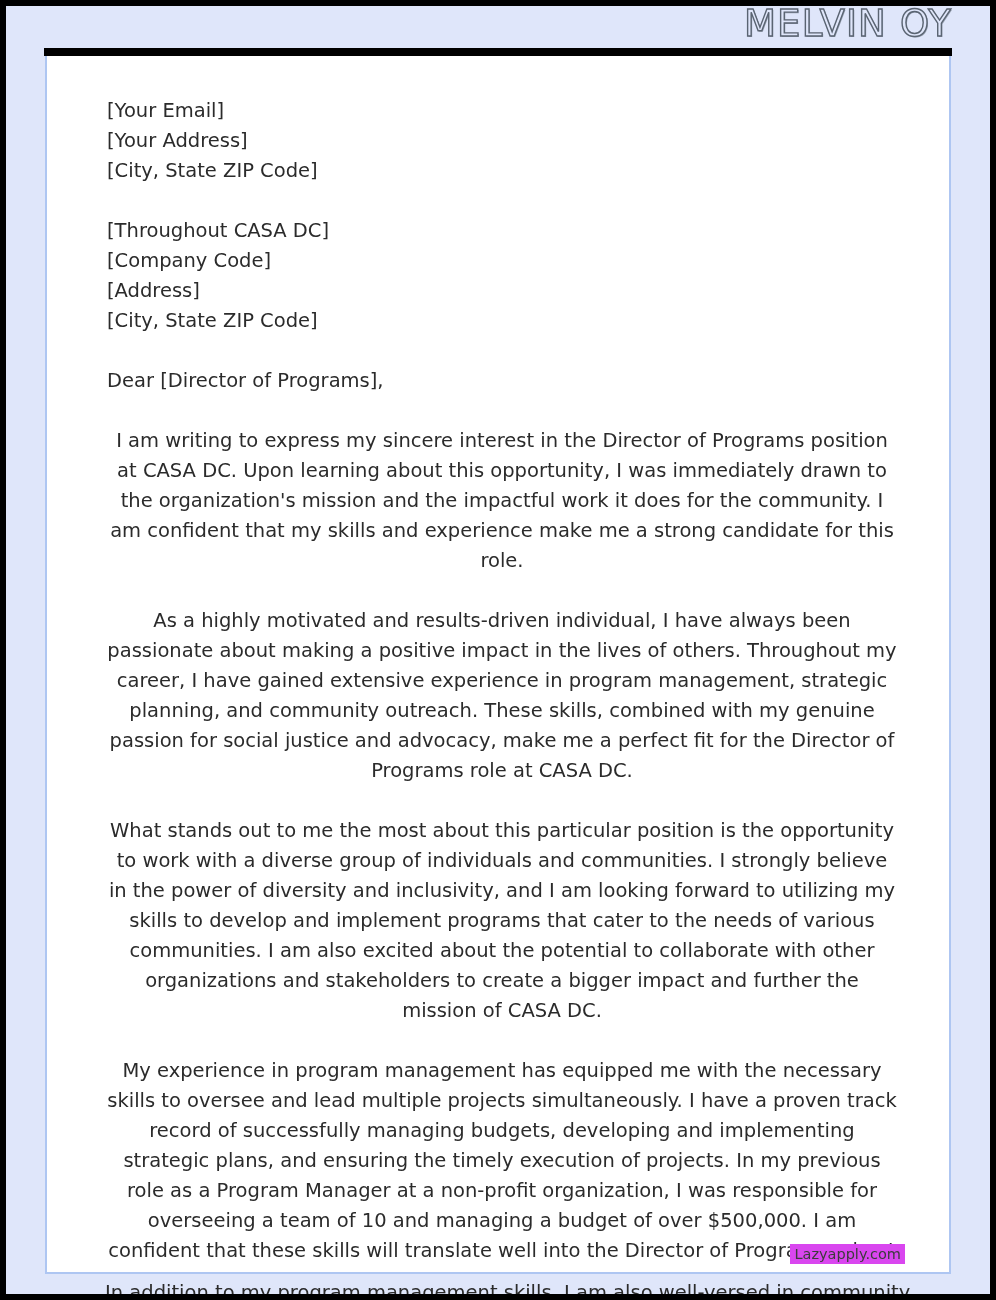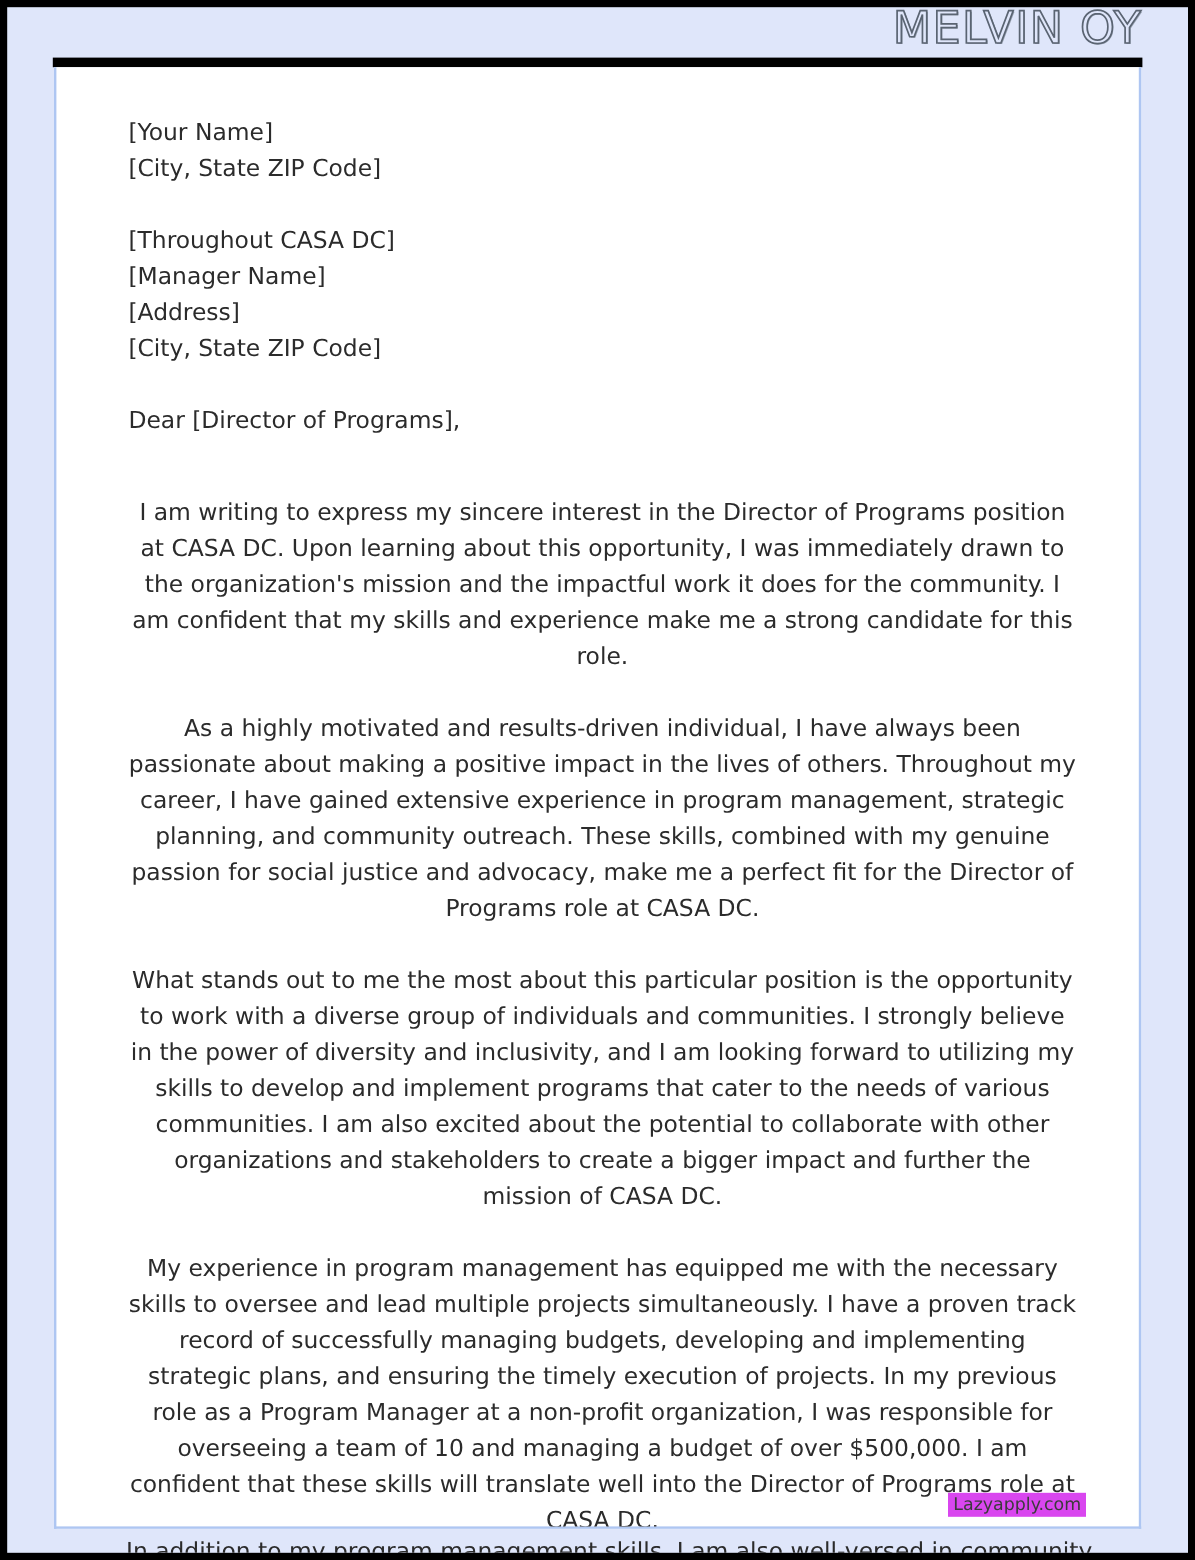--- a/index.html
+++ b/index.html
@@ -105,21 +105,21 @@
     font-size: 19.5px;
     line-height: 30px;
     color: #2b2b2b;
     margin-bottom: 30px;
     text-align: center;
   }
   .salutation {
     font-size: 19.5px;
     line-height: 30px;
     color: #2b2b2b;
-    margin-bottom: 46px;
+    margin-bottom: 30px;
   }
 
   
   #watermark {
     position: absolute;
     right: 44px;
     bottom: 8px;
     font-size: 14.5px;
     color: #3b3b3b;
     background: #d946ef;
@@ -148,29 +148,30 @@
     <div id="title-bar">
       <div id="doc-title">MELVIN OY</div>
     </div>
 
     <div id="page-top-rule"></div>
 
     <div id="page">
       <div id="letter">
 
         <div class="block">
-          <span class="ln">[Your Name]</span>
+          <span class="ln">[Your Email]</span>
+          <span class="ln">[Your Address]</span>
           <span class="ln">[City, State ZIP Code]</span>
         </div>
 
         <div class="addr-gap"></div>
 
         <div class="block">
           <span class="ln">[Throughout CASA DC]</span>
-          <span class="ln">[Manager Name]</span>
+          <span class="ln">[Company Code]</span>
           <span class="ln">[Address]</span>
           <span class="ln">[City, State ZIP Code]</span>
         </div>
 
         <div class="addr-gap"></div>
 
         <div class="salutation">Dear [Director of Programs],</div>
 
         <div class="para">I am writing to express my sincere interest in the Director of Programs position at CASA DC. Upon learning about this opportunity, I was immediately drawn to the organization's mission and the impactful work it does for the community. I am confident that my skills and experience make me a strong candidate for this role.</div>
         <div class="para">As a highly motivated and results-driven individual, I have always been passionate about making a positive impact in the lives of others. Throughout my career, I have gained extensive experience in program management, strategic planning, and community outreach. These skills, combined with my genuine passion for social justice and advocacy, make me a perfect fit for the Director of Programs role at CASA DC.</div>

